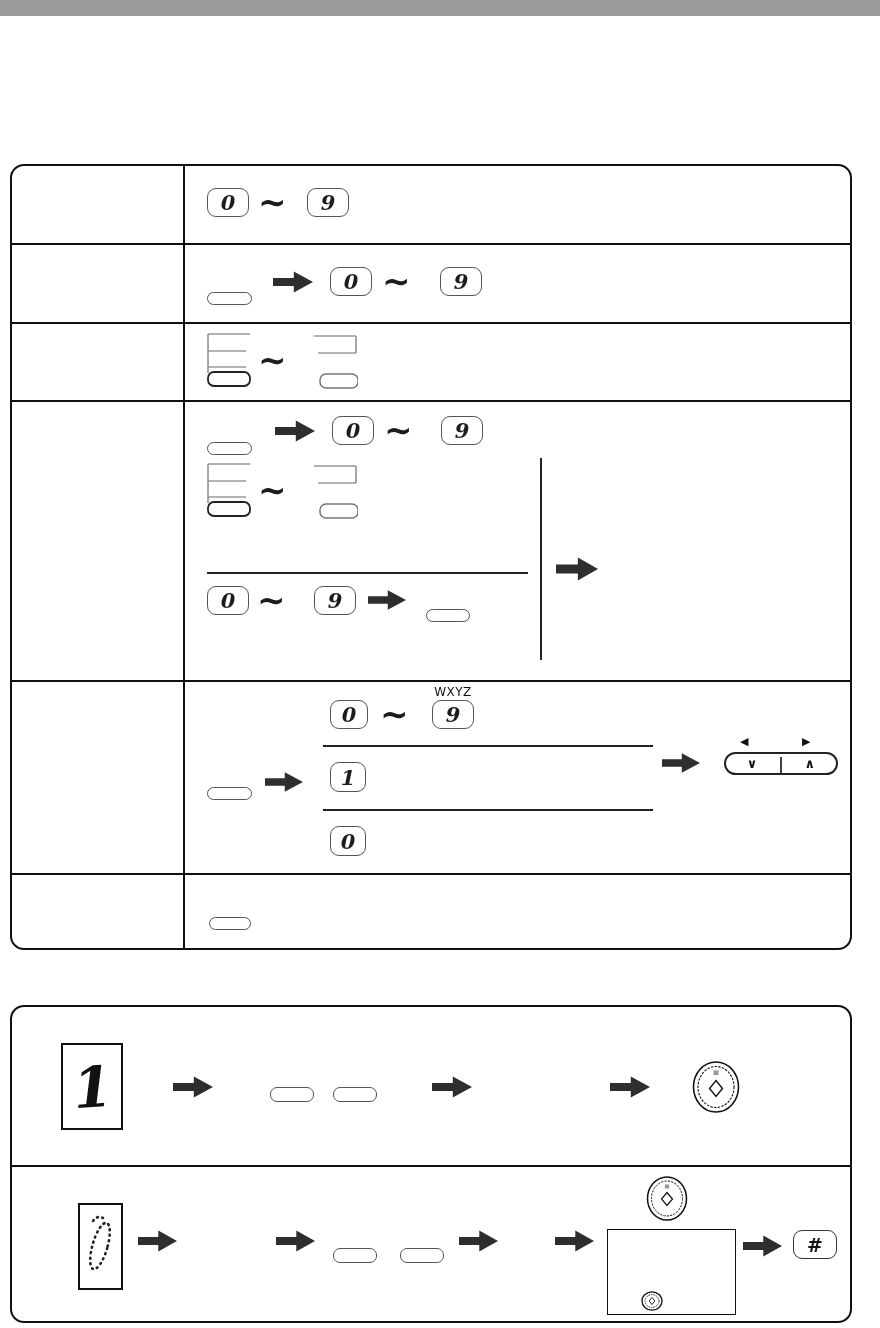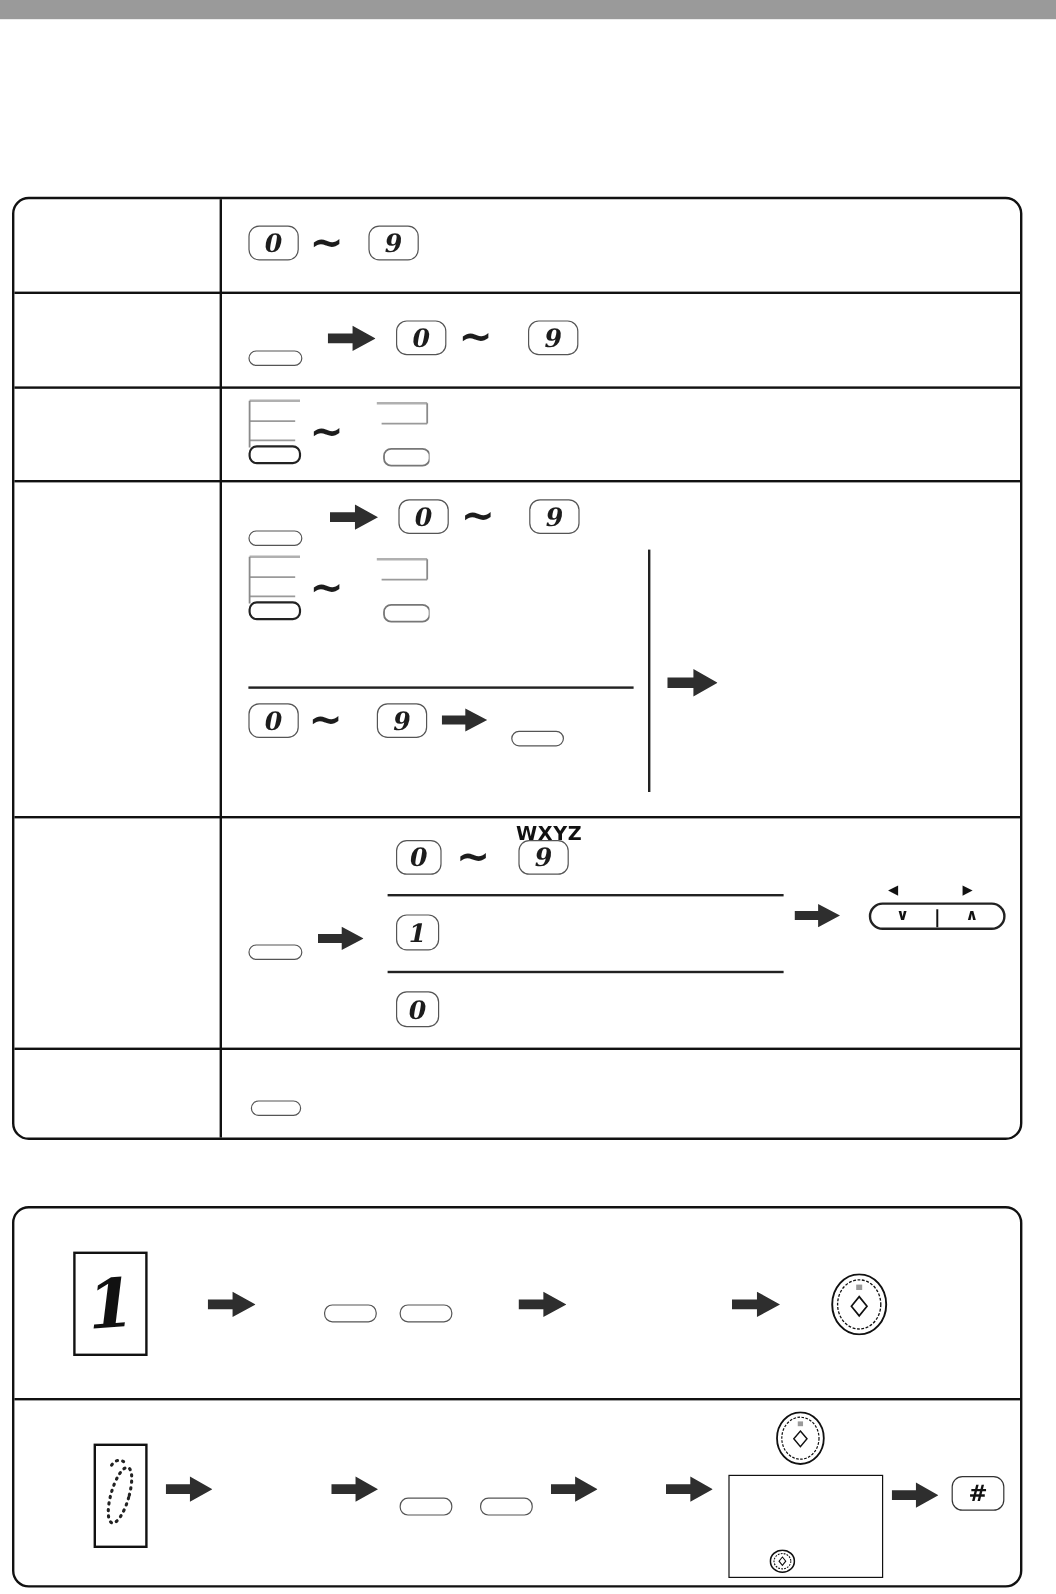--- a/index.html
+++ b/index.html
@@ -42,21 +42,21 @@
 
   
   .docicon{display:flex;align-items:center;justify-content:center;
            width:62px;height:87px;border:2.6px solid #111;background:#fff;box-sizing:border-box;}
   .docicon span{font-family:"DejaVu Serif",serif;font-style:italic;font-weight:bold;font-size:56px;
                 color:#111;transform:rotate(-4deg);}
   .handicon{width:45px;height:87px;border:2.6px solid #111;background:#fff;box-sizing:border-box;}
   .hashkey{display:flex;align-items:center;justify-content:center;
            width:44px;height:29px;border:1.7px solid #333;border-radius:9px;background:#fff;
            font-weight:bold;font-size:19px;color:#111;box-sizing:border-box;}
-  .wxyz{font-size:16px;font-weight:bold;letter-spacing:0.5px;color:#111;text-align:center;width:46px;}
+  .wxyz{font-size:12px;font-weight:normal;letter-spacing:0.5px;color:#111;text-align:center;width:46px;}
   .plainbox{border:1.6px solid #111;background:#fff;box-sizing:border-box;}
 </style>
 </head>
 <body>
 
 <div class="page">
 
   <div class="abs topbar"></div>
 
   <div class="abs panel" style="left:10px;top:164px;width:842px;height:786px;"></div>

